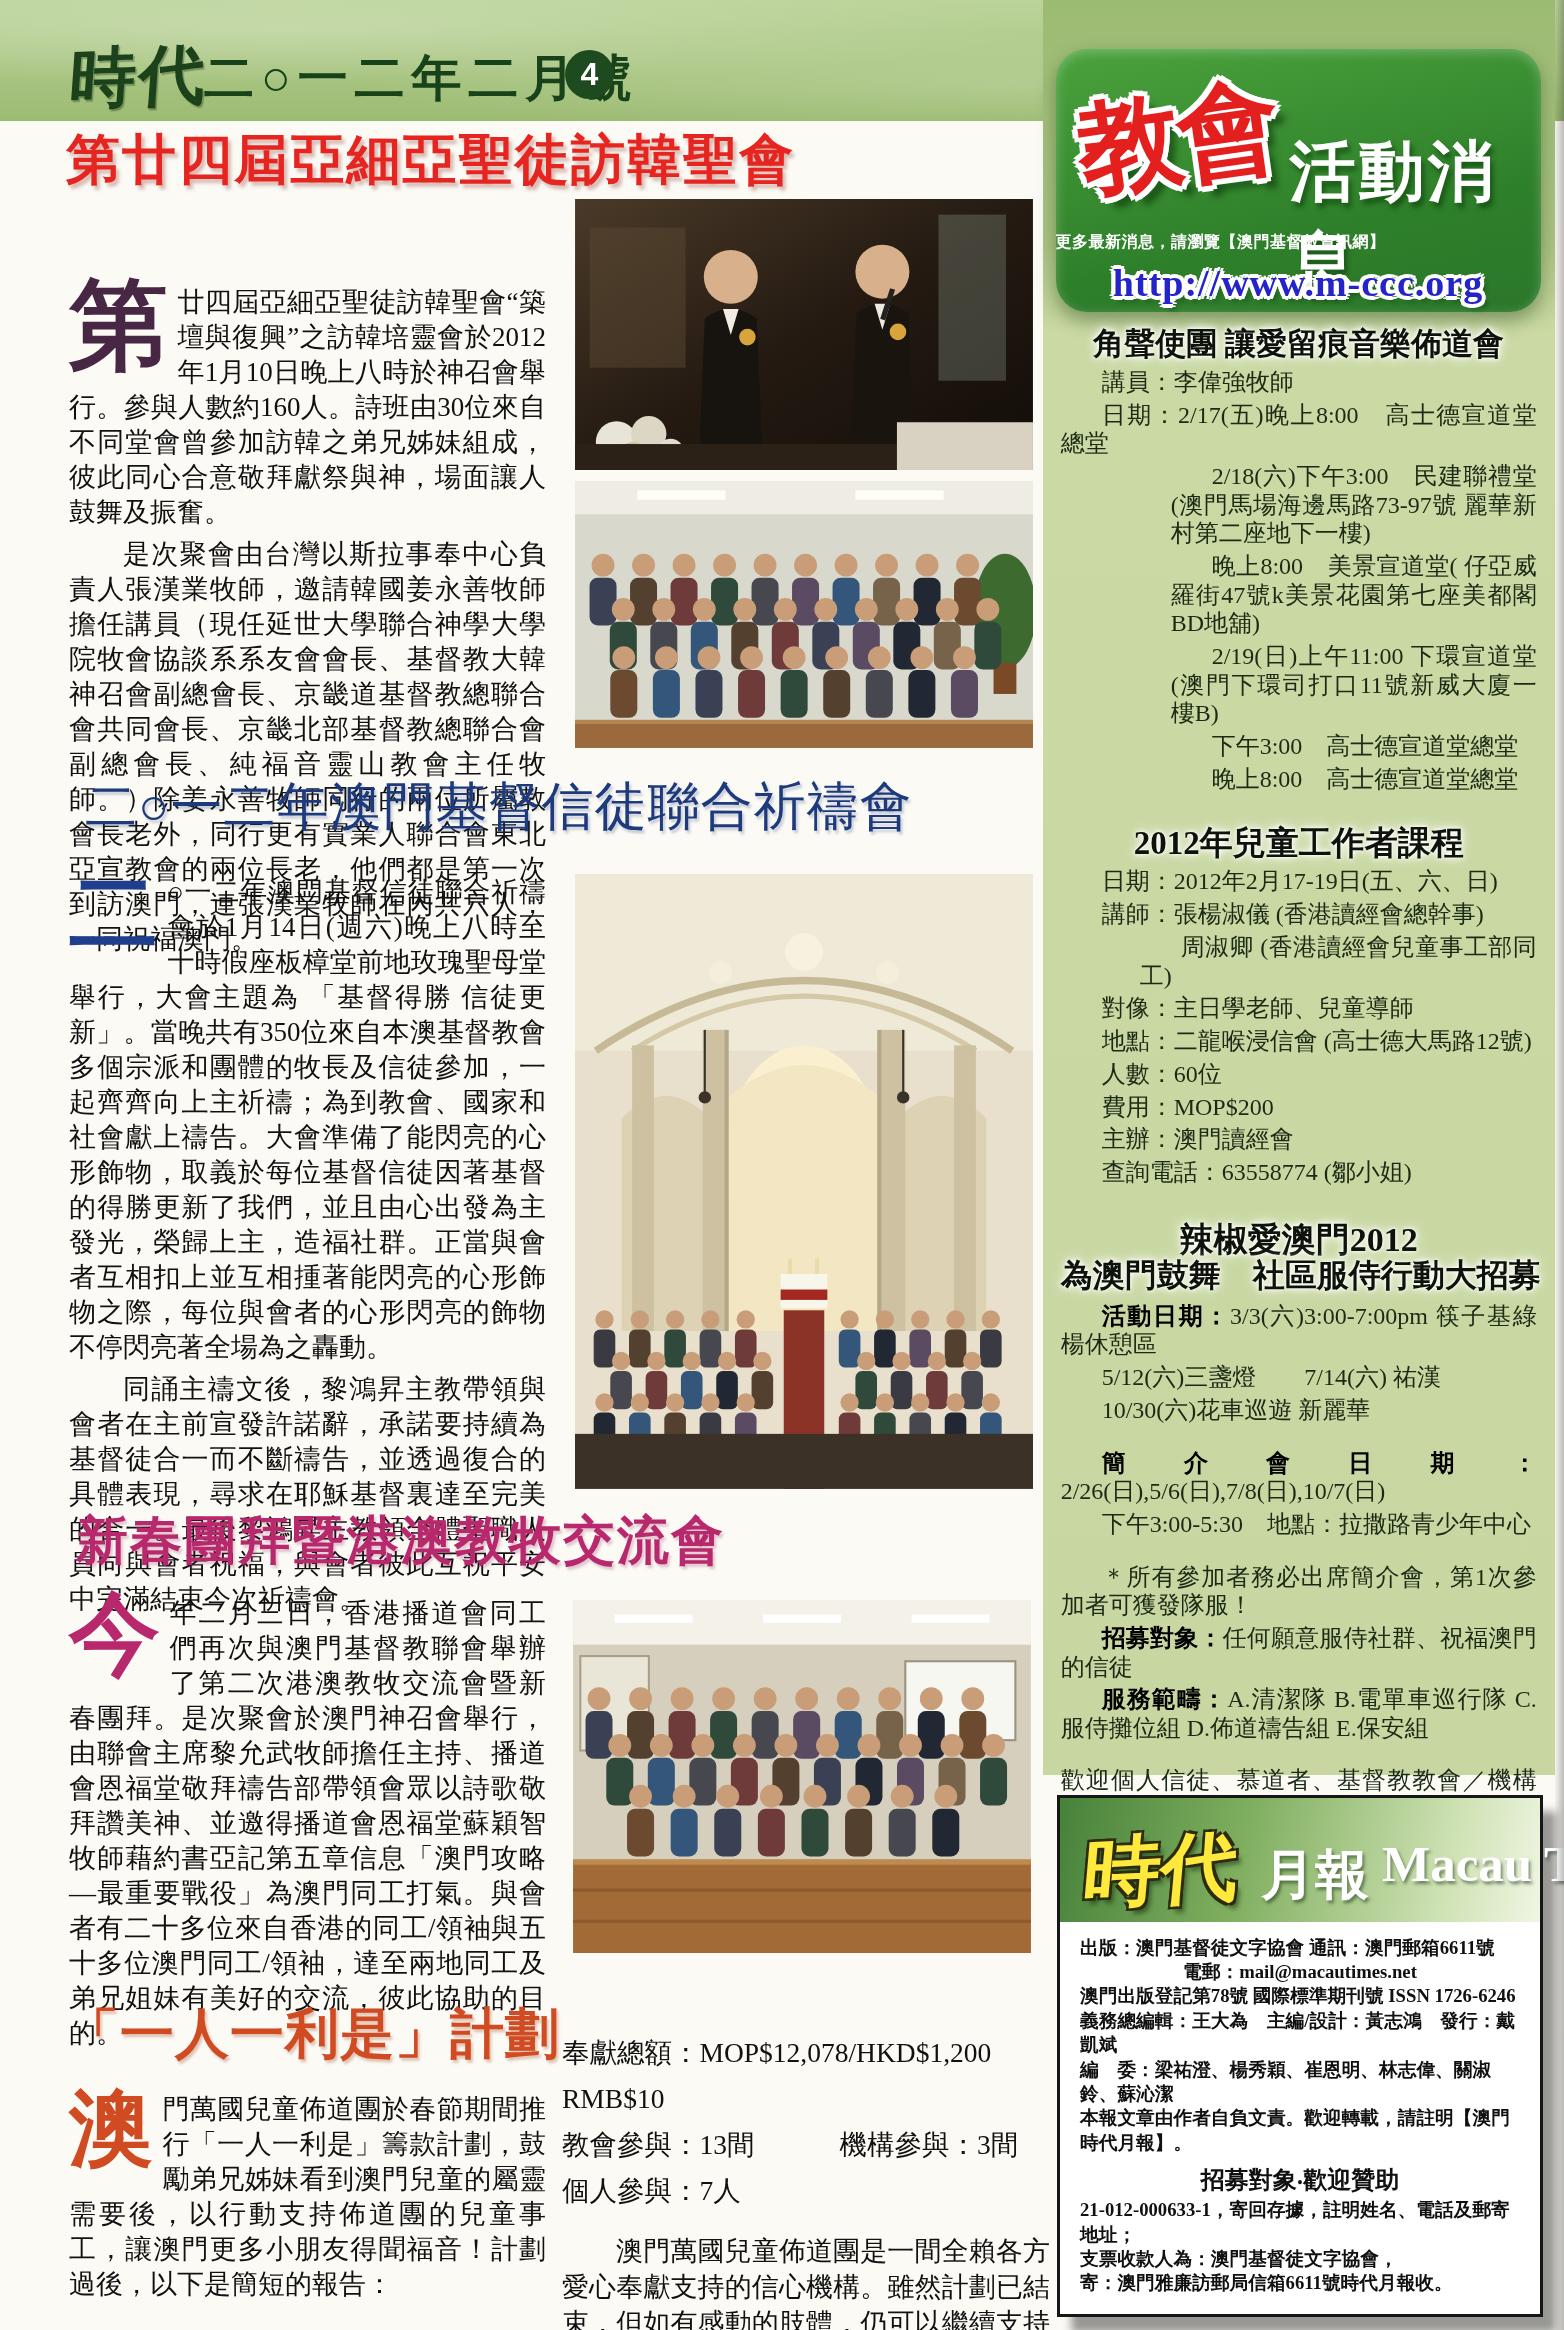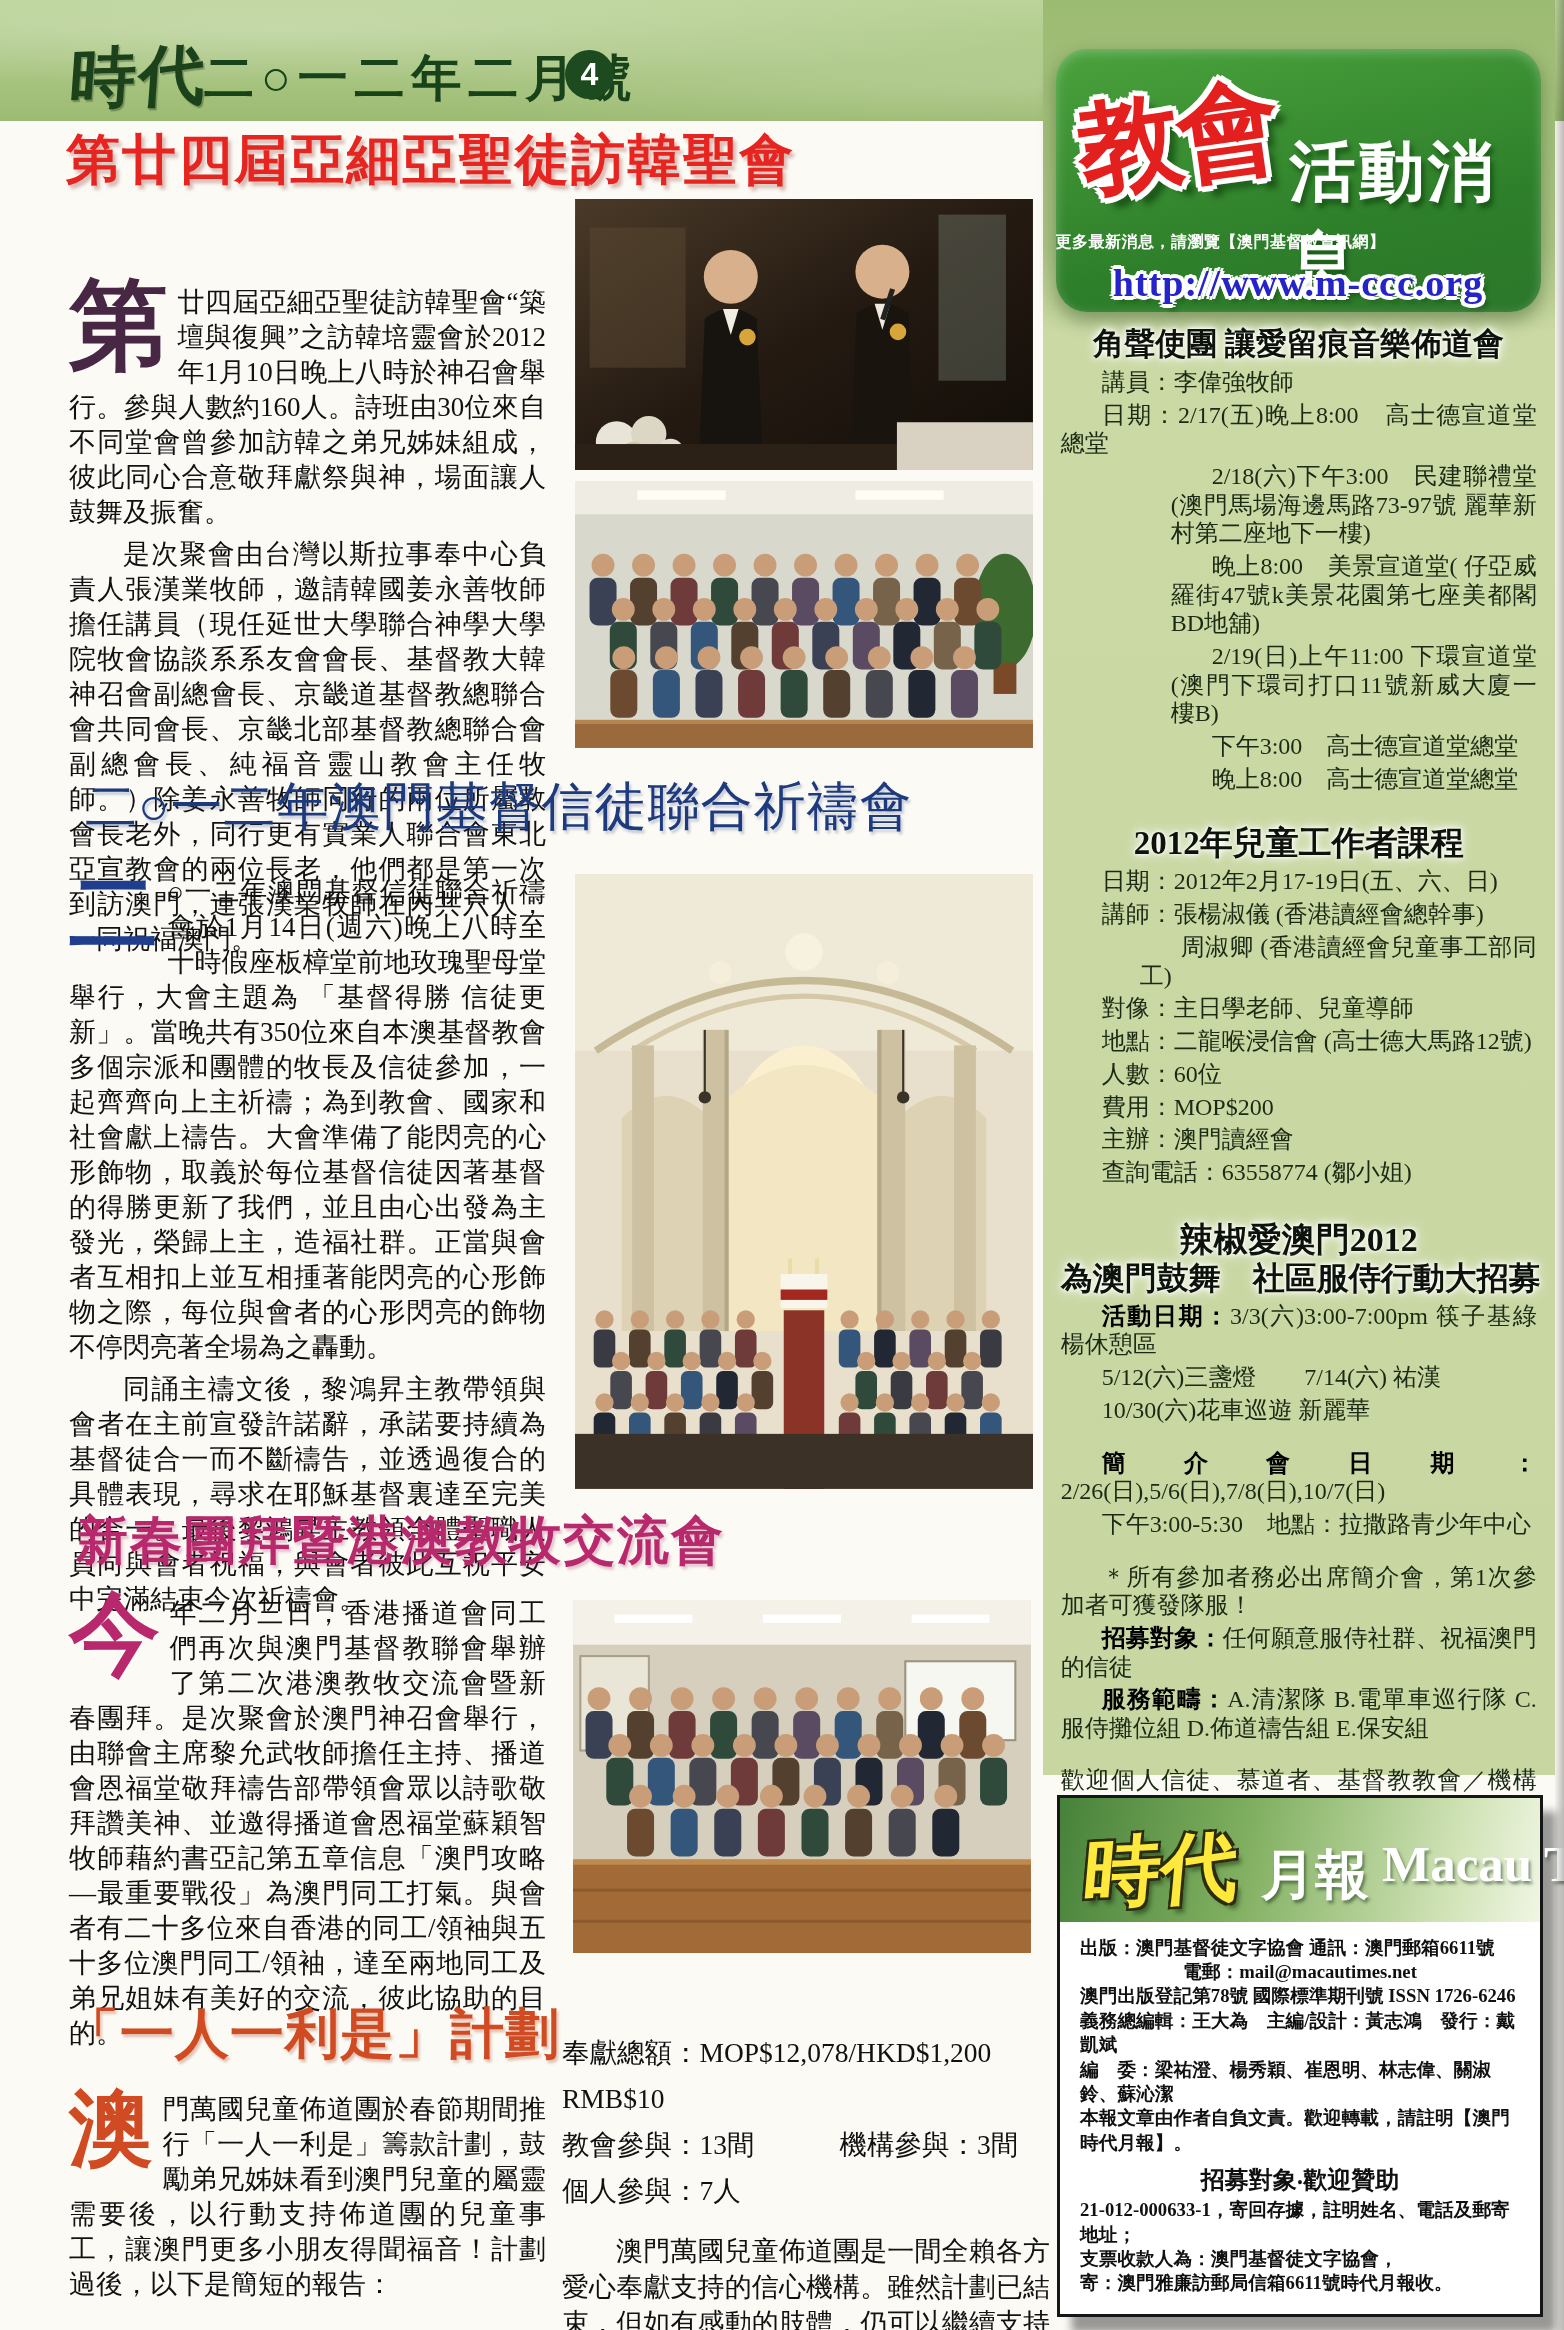--- a/index.html
+++ b/index.html
@@ -79,21 +79,21 @@
     font-size:38px;font-weight:900;color:#2424c8;letter-spacing:1px;
     text-shadow:-3.1px -3.1px 0 #fff,3.1px -3.1px 0 #fff,-3.1px 3.1px 0 #fff,3.1px 3.1px 0 #fff,
       -4.2px 0 0 #fff,4.2px 0 0 #fff,0 -4.2px 0 #fff,0 4.2px 0 #fff,5.2px 6.2px 5.2px rgba(0,40,0,.4);}
   .sb-content{position:absolute;left:17.7px;top:330px;width:476px;color:#1b2a14;
     font-size:24px;line-height:28.6px;}
   .sb-h{margin:0 0 9.4px 0;text-align:center;font-weight:900;color:#0d130a;white-space:nowrap;
     text-shadow:0 0 12.5px #fff,0 0 6.2px #fff,0 0 3.1px #fff;}
   .h1a{font-size:31px;}
   .h2a{font-size:33px;margin-top:36px;}
   .h3a{font-size:34px;margin-top:39px;}
-  .h3b{font-size:32px;margin-top:5.2px;}
+  .h3b{font-size:32px;margin-top:5.2px;font-family:Liberation Mono, monospace;}
   .ev-line{margin:0 0 4.2px 0;text-align:justify;}
   .ev-line b{font-weight:900;color:#000;margin-left:41px;}
   .ind{padding-left:110px;}
   .ind2{padding-left:79px;}
   .gap{margin-top:24px;}
 
   
   .mtbox{position:absolute;left:1057px;top:1795px;width:480px;min-height:471px;background:#fff;
     border:3.1px solid #161616;box-shadow:13.5px 15.6px 8.3px rgba(70,70,70,.55);}
   .mt-head{position:relative;height:124px;

